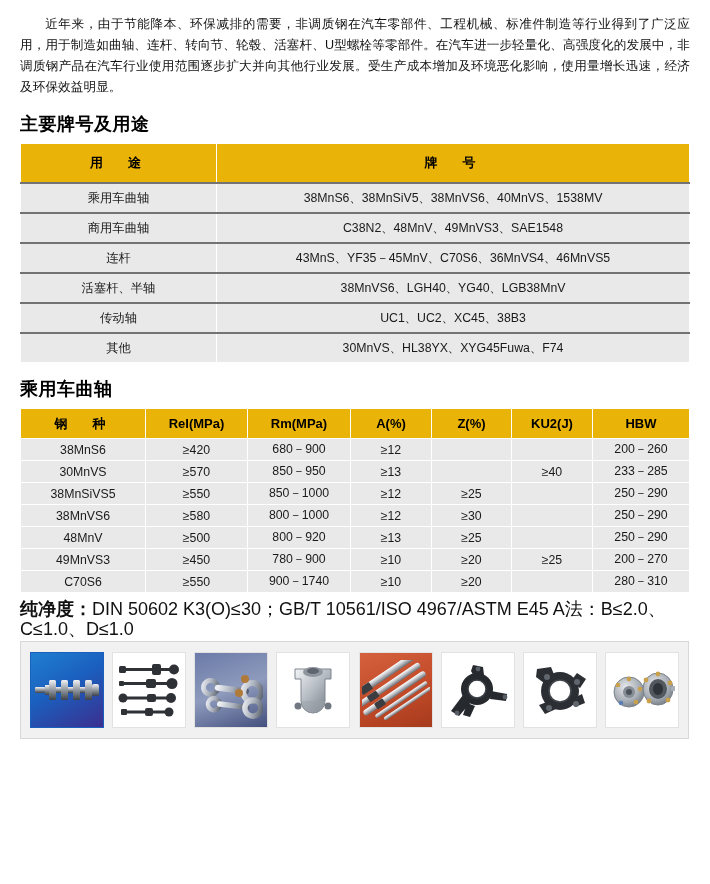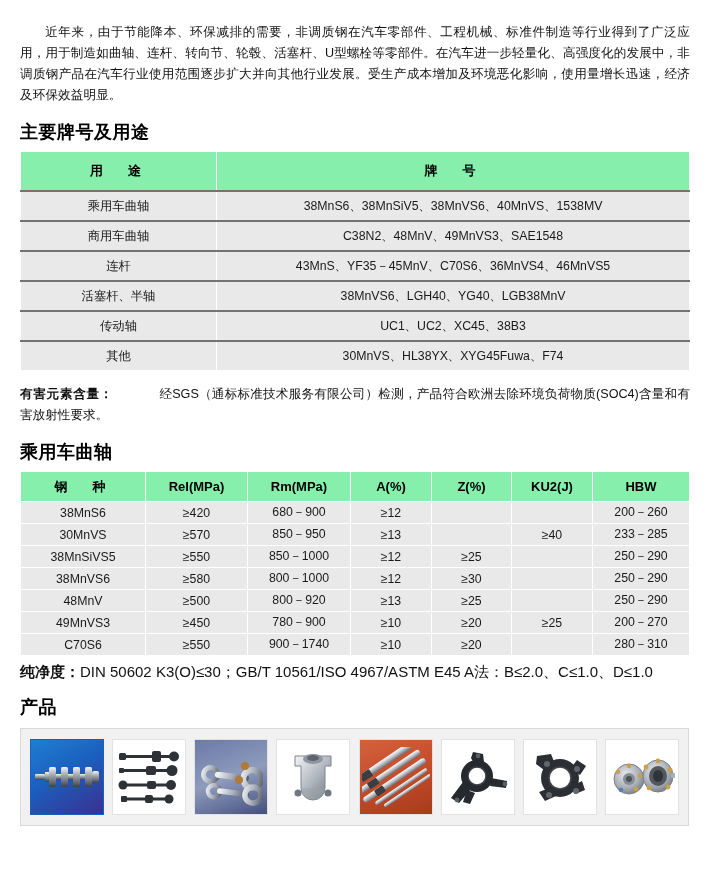--- a/index.html
+++ b/index.html
@@ -13,21 +13,21 @@
     font-family: "Liberation Sans", "DejaVu Sans", sans-serif;
     color: #1a1a1a;
     position: relative;
     overflow: hidden;
   }
   .page {
     width: 710px;
     height: 884px;
     position: relative;
     box-sizing: border-box;
-    padding: 8px 20px;
+    padding: 0 20px;
   }
 
   
   .intro {
     margin: 0;
     padding-top: 14px;
     font-size: 12.6px;
     line-height: 21px;
     text-align: justify;
     text-indent: 2em;
@@ -56,21 +56,21 @@
   }
   table.doc-table th,
   table.doc-table td {
     text-align: center;
     vertical-align: middle;
     border: 1px solid #ffffff;
     color: #1a1a1a;
     font-weight: normal;
   }
   table.doc-table thead th {
-    background: #86efac;
+    background: #eab308;
     font-weight: bold;
     font-size: 13px;
     color: #000;
   }
   table.doc-table tbody td {
     background: #e9e9e9;
   }
 
   
   .t-usage thead th { height: 36px; letter-spacing: 6px; }
@@ -105,21 +105,21 @@
   .t-perf .c-rm    { width: 103px; }
   .t-perf .c-a     { width: 81px; }
   .t-perf .c-z     { width: 80px; }
   .t-perf .c-ku2   { width: 81px; }
   .t-perf .c-hbw   { width: 97px; }
 
   
   .purity {
     margin: 0;
     padding-top: 6px;
-    font-size: 15px;
+    font-size: 18px;
     line-height: 20px;
     color: #111;
   }
   .purity .lbl { font-weight: bold; }
 
   
   .product-panel {
     margin-top: 2px;
     width: 669px;
     height: 98px;
@@ -194,23 +194,20 @@
         <td>传动轴</td>
         <td>UC1、UC2、XC45、38B3</td>
       </tr>
       <tr>
         <td>其他</td>
         <td>30MnVS、HL38YX、XYG45Fuwa、F74</td>
       </tr>
     </tbody>
   </table>
 
-  <p class="harmful">
-    <span class="lead">有害元素含量：</span><span class="gap"></span><span>经SGS（通标标准技术服务有限公司）检测，产品符合欧洲去除环境负荷物质(SOC4)含量和有害放射性要求。</span>
-  </p>
 
   <h2 class="section-heading h-perf">乘用车曲轴</h2>
 
   <table class="doc-table t-perf">
     <colgroup>
       <col class="c-steel">
         <col class="c-rel">
         <col class="c-rm">
       <col class="c-a">
         <col class="c-z">
@@ -292,21 +289,20 @@
         <td></td>
         <td>280－310</td>
       </tr>
     </tbody>
   </table>
 
   <p class="purity">
     <span class="lbl">纯净度：</span><span>DIN 50602 K3(O)≤30；GB/T 10561/ISO 4967/ASTM E45 A法：B≤2.0、C≤1.0、D≤1.0</span>
   </p>
 
-  <h2 class="section-heading h-product">产品</h2>
 
   <div class="product-panel">
 
     <div class="prod-thumb thumb-blue">
       <svg width="66" height="34" viewBox="0 0 66 34" aria-hidden="true">
         <defs>
           <linearGradient id="mtl" x1="0" y1="0" x2="0" y2="1">
             <stop offset="0" stop-color="#f2f3f5"></stop>
               <stop offset="0.45" stop-color="#9aa0a8"></stop>
             <stop offset="1" stop-color="#3d4248"></stop>

